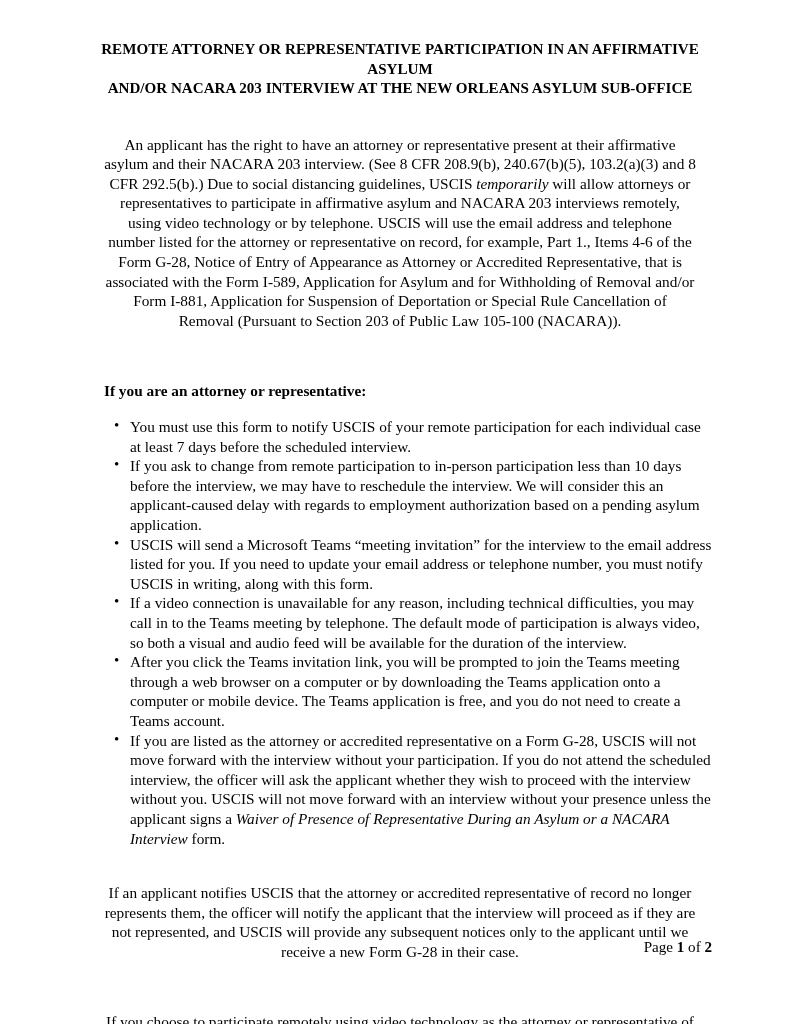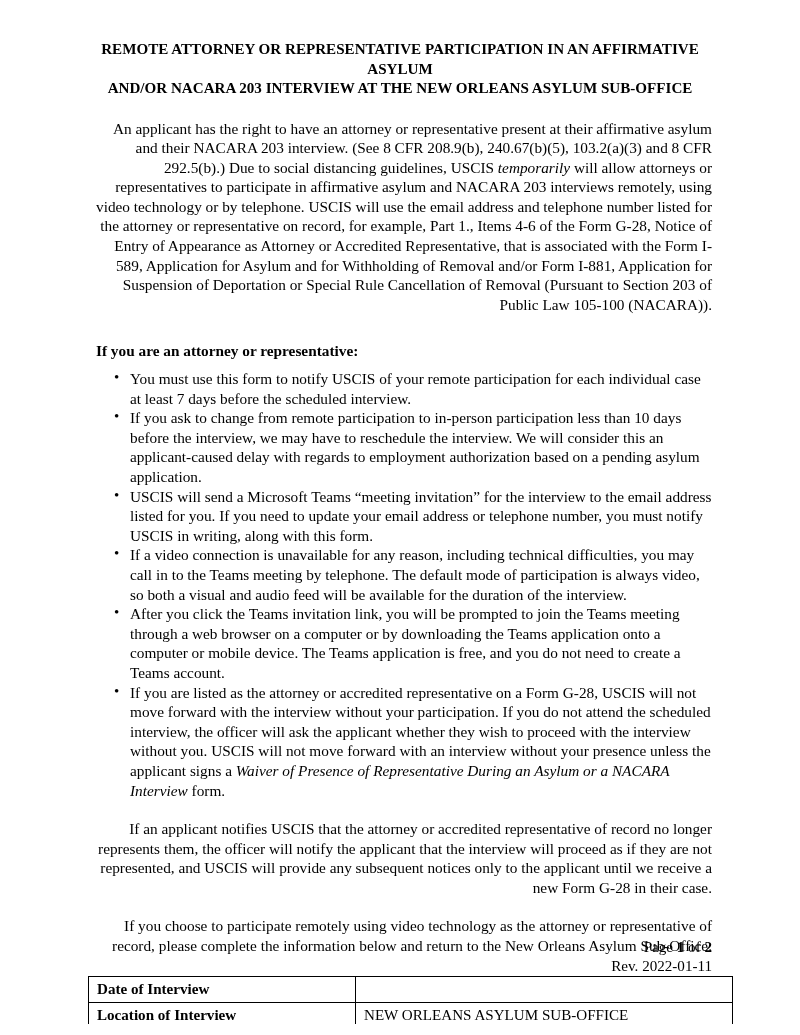--- a/index.html
+++ b/index.html
@@ -39,34 +39,34 @@
     line-height: 19.5px;
     letter-spacing: 0.0px;
     margin: 0 0 0 0;
   }
   .doc-title .line2 { display: block; }
 
   
   p.para {
     font-size: 15.3px;
     line-height: 19.6px;
-    margin: 0;
-    text-align: right;
+    margin: 16px;
+    text-align: center;
   }
   .gap-1 { height: 20px; }
   .gap-sm { height: 19px; }
 
   em { font-style: italic; }
   strong { font-weight: bold; }
 
   .bold-head {
     font-size: 15.3px;
     line-height: 19.6px;
     font-weight: bold;
-    margin: 8px;
+    margin: 16px;
   }
 
   
   ul.bullets {
     list-style: none;
     margin: 0;
     padding: 0;
   }
   ul.bullets > li {
     position: relative;
@@ -175,15 +175,14 @@
           <td class="val"></td>
         </tr>
 
       </tbody>
     </table>
 
   </div>
 
   <div class="footer">
     <span class="ln"><span>Page </span><strong>1</strong><span> of </span><strong>2</strong></span>
-    <span class="ln">Rev. 2022-01-11</span>
   </div>
 </div>
 
 </body></html>

